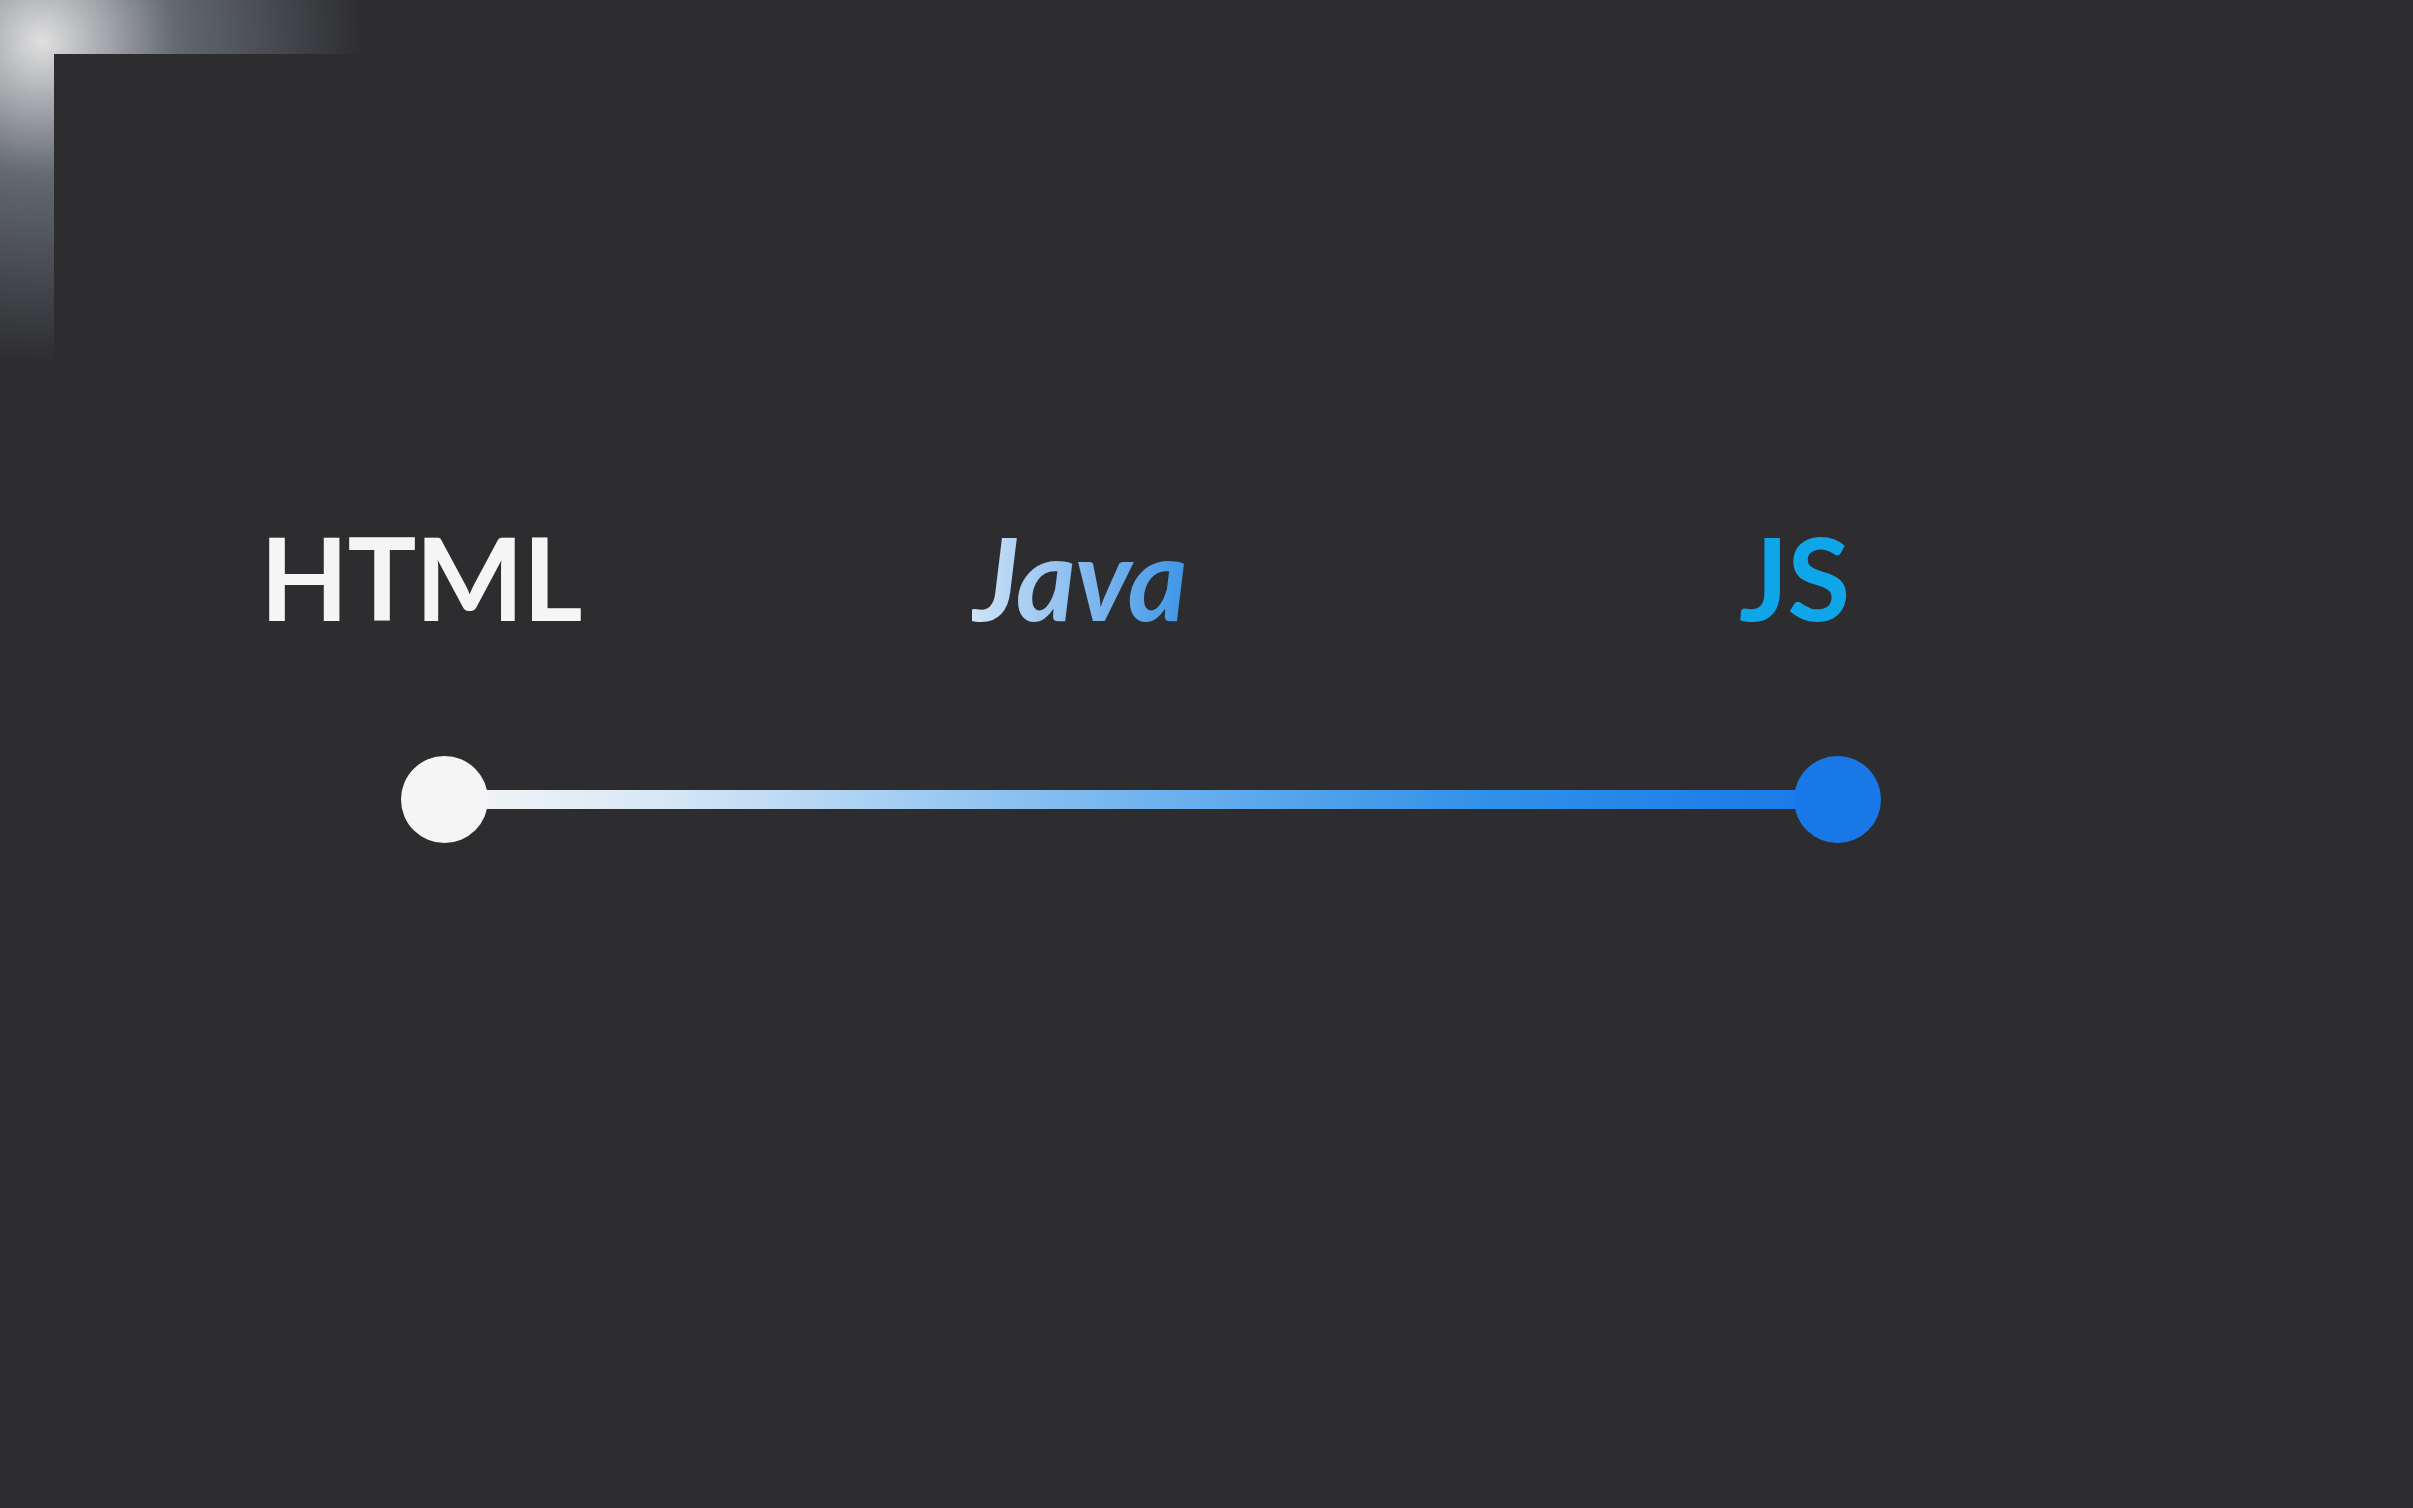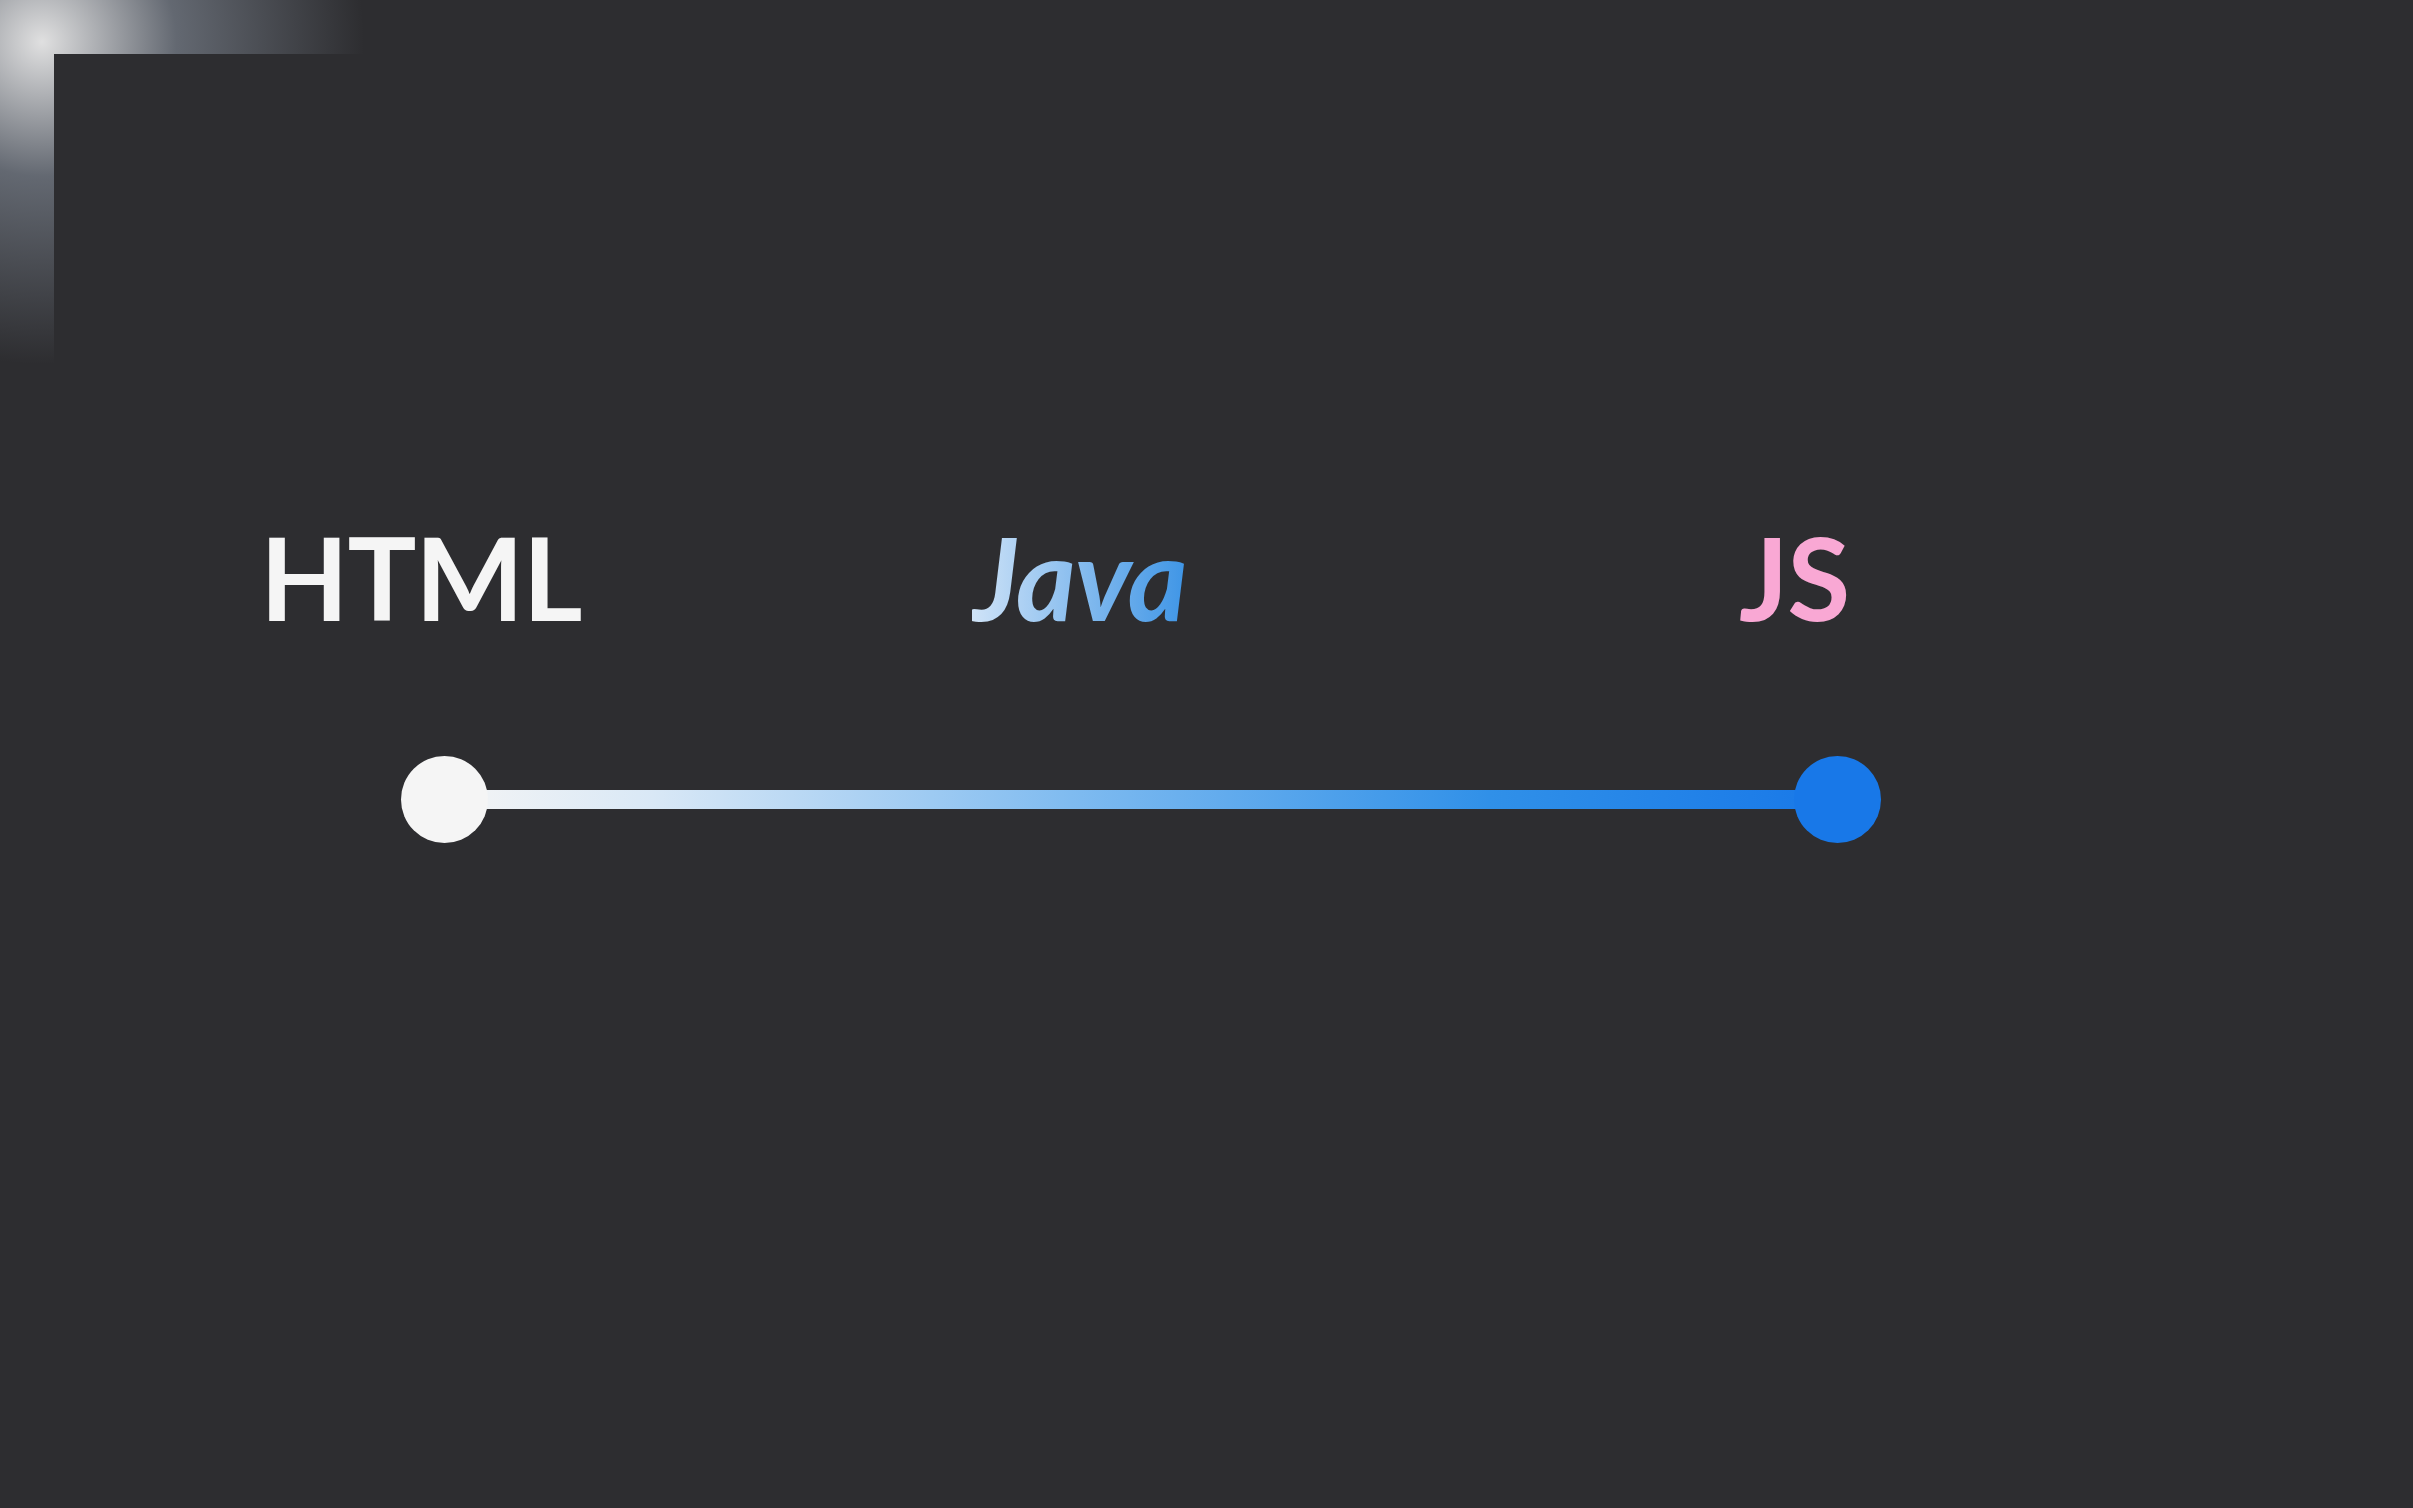--- a/index.html
+++ b/index.html
@@ -81,21 +81,21 @@
       left: 971px;
       background: linear-gradient(90deg, #cfe3f7 0%, #3e95e6 100%);
       -webkit-background-clip: text;
       background-clip: text;
       color: transparent;
       font-style: italic;
     }
 
     .label-js {
       left: 1738px;
-      color: #f9a8d4;
+      color: #0ea5e9;
     }
 
     .timeline {
       position: absolute;
       top: 769px;
       left: 443px;
       width: 1394px;
       height: 60px;
     }
 

